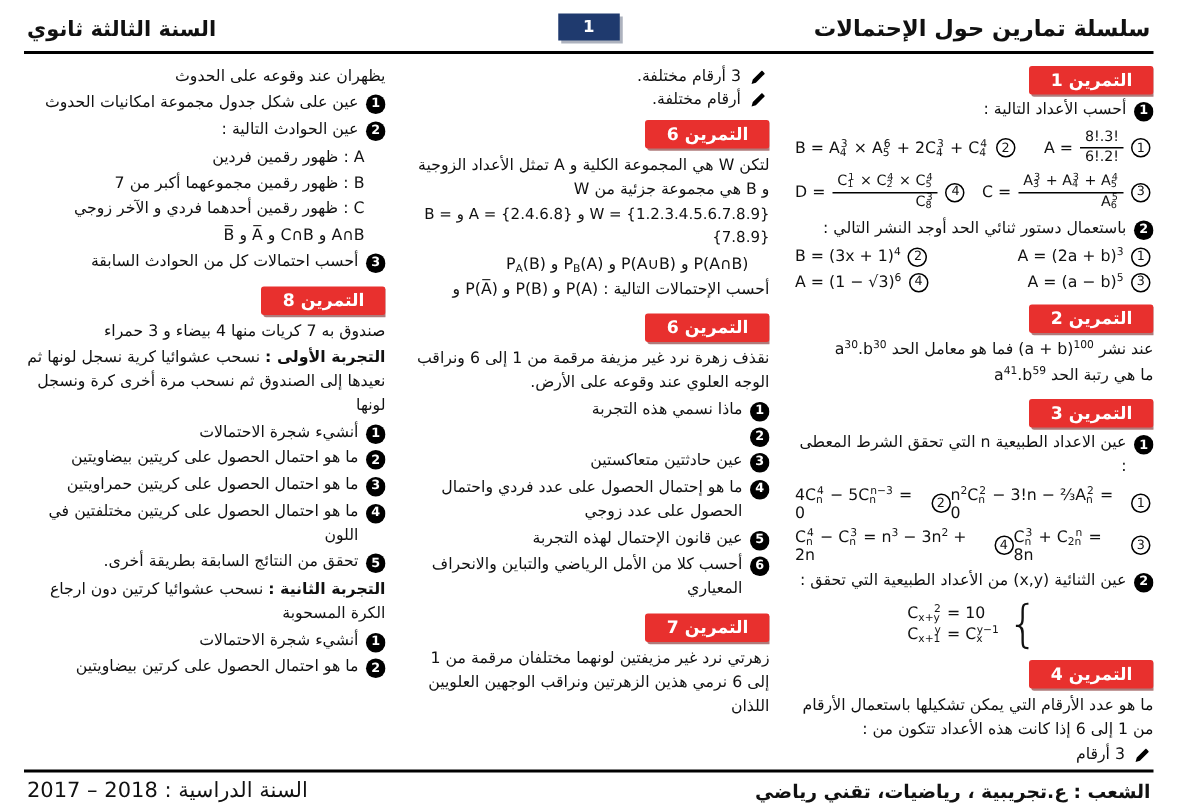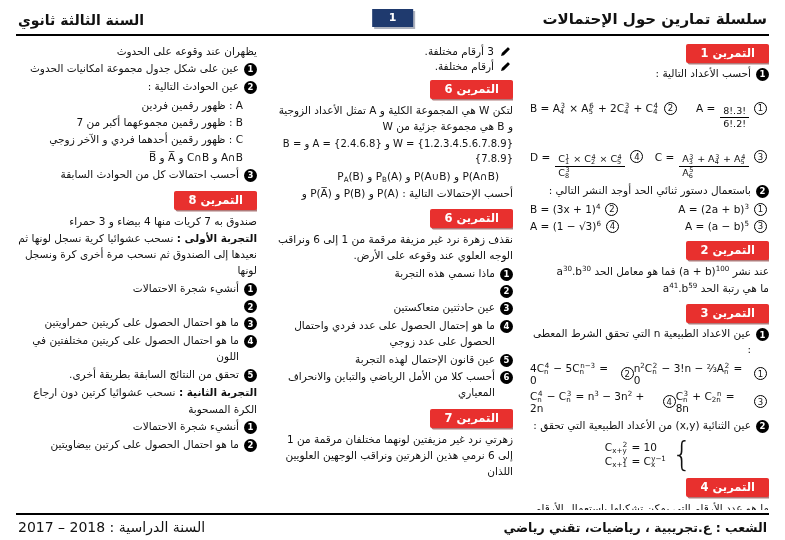--- a/index.html
+++ b/index.html
@@ -48,21 +48,21 @@
   .eqrow { display:flex; justify-content:space-between; align-items:center; margin:4px 2px; }
   .eq { direction:ltr; unicode-bidi:isolate; display:inline-flex; align-items:center; gap:5px;
         font-size:10.5px; }
   .m { direction:ltr; unicode-bidi:isolate; }
   sub,sup { font-size:0.68em; line-height:0; }
   sup { vertical-align:0.55em; }
   sub { vertical-align:-0.3em; }
   sub + sup { margin-left:-0.55em; margin-right:0.12em; }
   .tag { flex:0 0 auto; width:13px; height:13px; border-radius:50%; border:1px solid #000;
          font-size:8.5px; display:inline-flex; align-items:center; justify-content:center; }
-  .frac { display:inline-block; text-align:left; vertical-align:middle; font-size:9.5px; line-height:1.3;margin-top:19px; }
+  .frac { display:inline-block; text-align:right; vertical-align:middle; font-size:9.5px; line-height:1.3; }
   .frac .num { display:block; border-bottom:1px solid #000; padding:0 3px; }
   .frac .den { display:block; padding:0 3px; }
   .mathline { font-size:10px; }
   .system { display:flex; justify-content:center; align-items:center; gap:5px; direction:ltr; margin:4px 0; }
   .sys-eqs { display:flex; flex-direction:column; gap:2px; font-size:10.5px; }
   .brace { font-size:32px; font-weight:200; line-height:1; transform:scaleY(1.05); }
 
   
   .ftr { border-top:2px solid #000; display:flex; justify-content:space-between;
          align-items:center; padding:4px 2px 0; }
@@ -323,20 +323,21 @@
         <span class="bold">التجربة الأولى :</span>
         <span>نسحب عشوائيا كرية نسجل لونها ثم نعيدها إلى الصندوق ثم نسحب مرة أخرى كرة ونسجل لونها</span>
       </p>
 
       <div class="q">
         <span class="qm">1</span>
         <span>أنشيء شجرة الاحتمالات</span>
       </div>
       <div class="q">
         <span class="qm">2</span>
+        <span>ما هو احتمال الحصول على كريتين بيضاويتين</span>
       </div>
       <div class="q">
         <span class="qm">3</span>
         <span>ما هو احتمال الحصول على كريتين حمراويتين</span>
       </div>
       <div class="q">
         <span class="qm">4</span>
         <span>ما هو احتمال الحصول على كريتين مختلفتين في اللون</span>
       </div>
       <div class="q">

